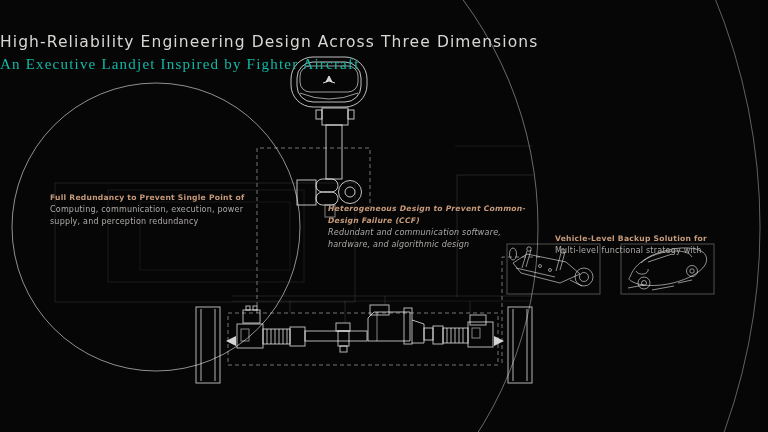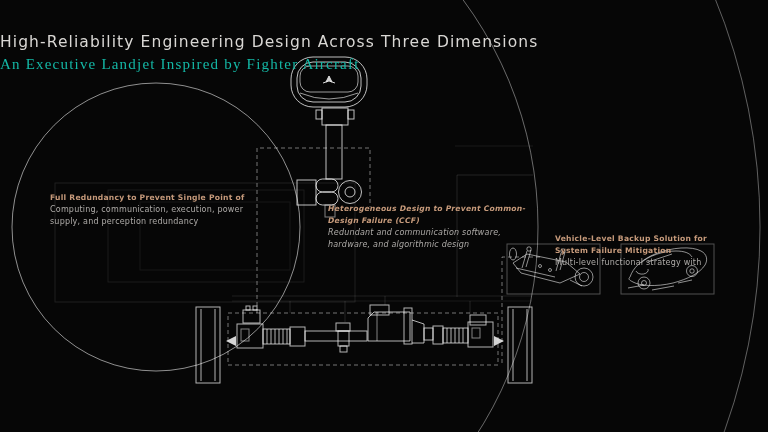--- a/index.html
+++ b/index.html
@@ -193,17 +193,16 @@
 
   <div class="dim-block b2">
     <div class="dim-heading">Heterogeneous Design to Prevent Common-</div>
     <div class="dim-heading">Design Failure (CCF)</div>
     <div class="dim-body">Redundant and communication software,</div>
     <div class="dim-body">hardware, and algorithmic design</div>
   </div>
 
   <div class="dim-block b3">
     <div class="dim-heading">Vehicle-Level Backup Solution for</div>
-    <div class="dim-heading">System Failure Mitigation</div>
     <div class="dim-body">Multi-level functional strategy with</div>
   </div>
 
 </div>
 
 </body></html>

